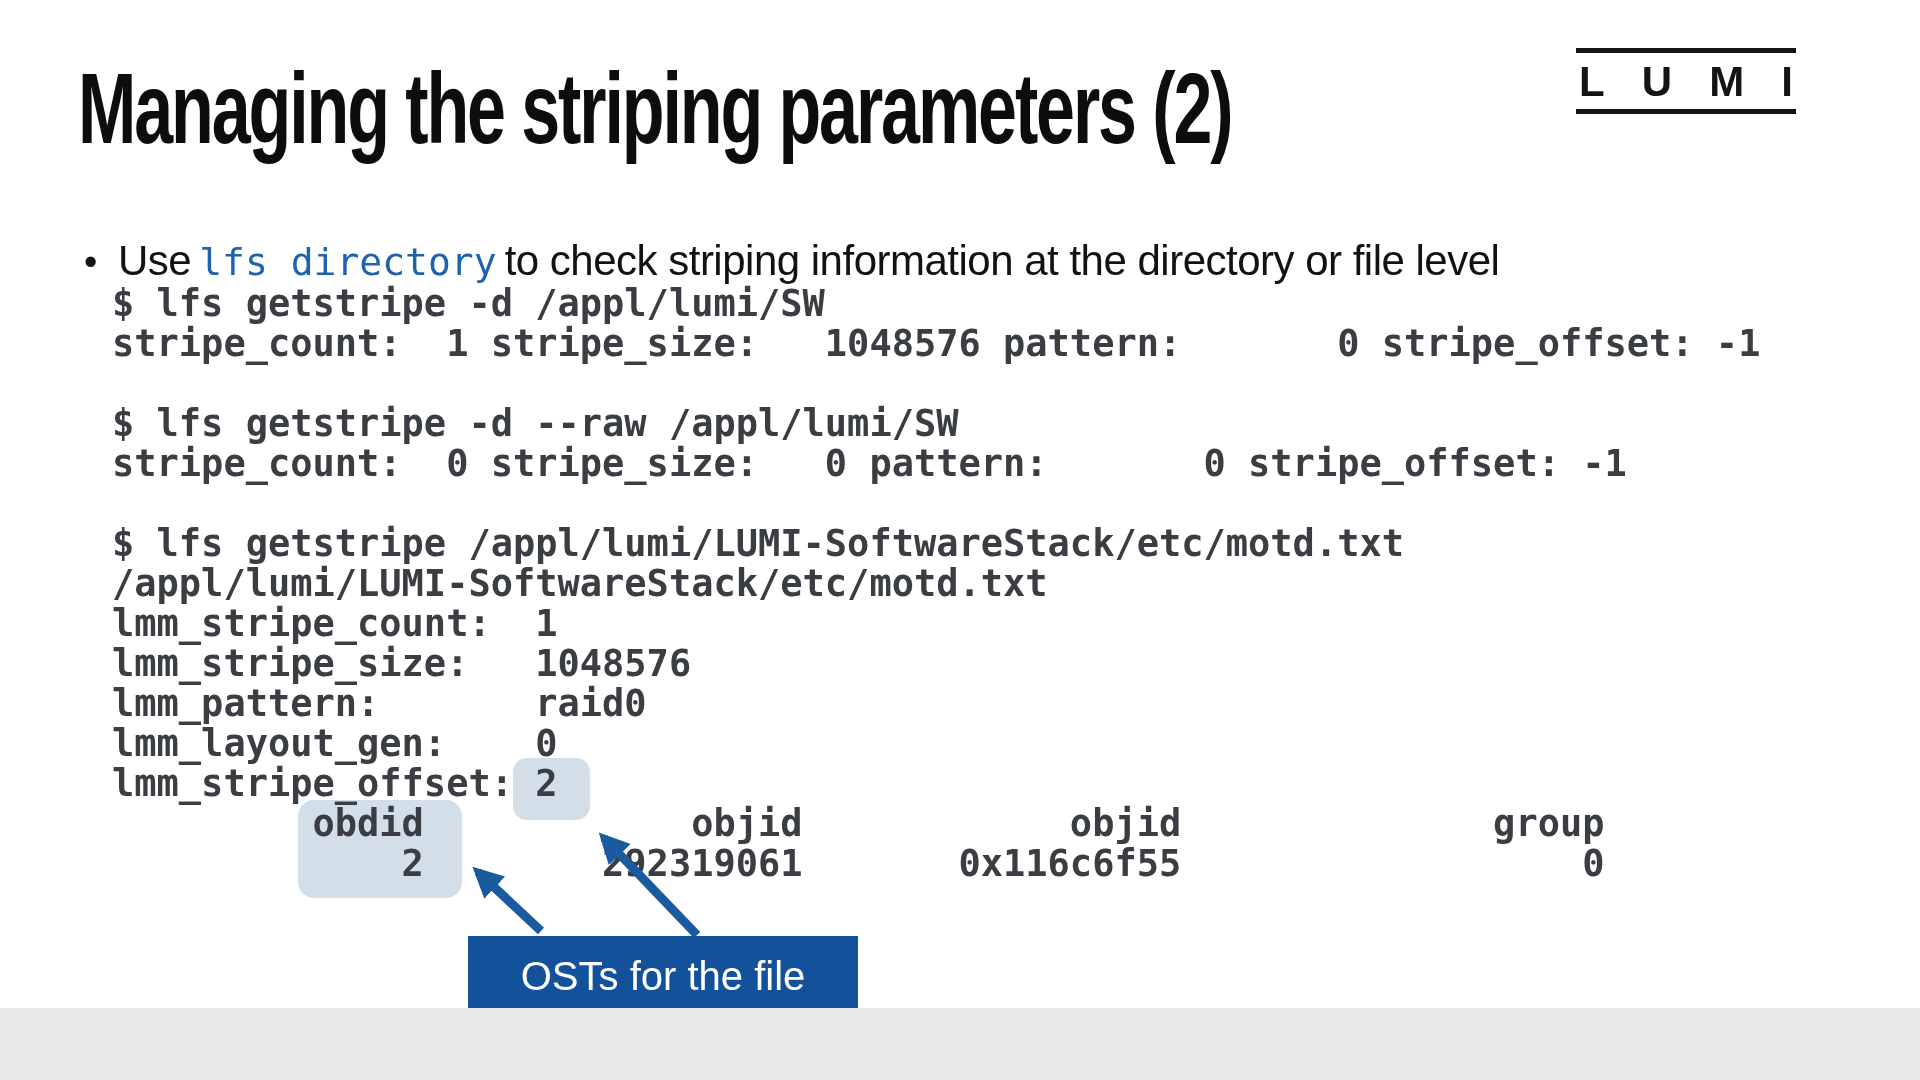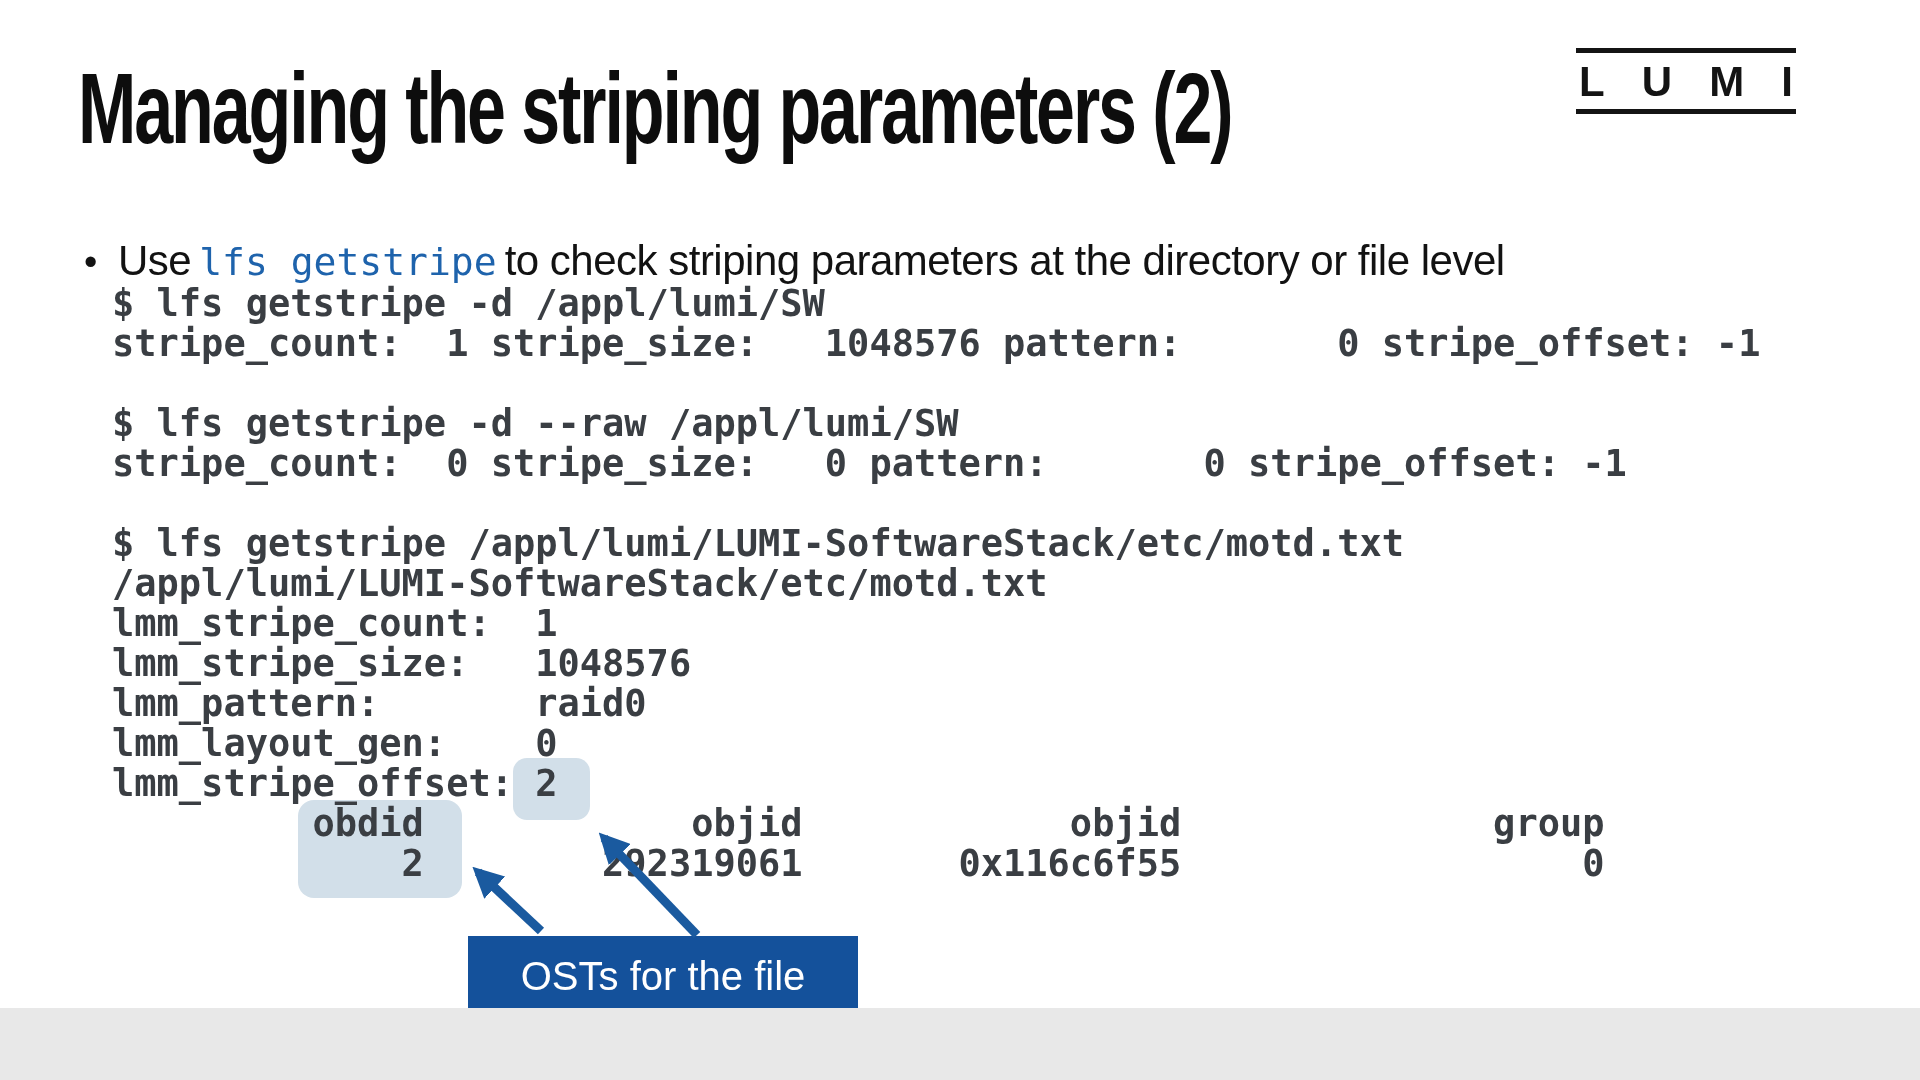--- a/index.html
+++ b/index.html
@@ -133,21 +133,21 @@
 
   <div class="title">Managing the striping parameters (2)</div>
 
   <div class="logo">
     <span>L</span>
     <span>U</span>
     <span>M</span>
     <span>I</span>
   </div>
 
-  <div class="bullet-line"><span class="marker">•</span><span>Use</span><span class="inline-code">lfs getstripe</span><span>to check striping parameters at the directory or file level</span></div>
+  <div class="bullet-line"><span class="marker">•</span><span>Use</span><span class="inline-code">lfs directory</span><span>to check striping information at the directory or file level</span></div>
 
   <div class="codewrap">
     <div class="hl hl-offset2"></div>
     <div class="hl hl-obdid"></div>
     <pre><code>$ lfs getstripe -d /appl/lumi/SW
 stripe_count:  1 stripe_size:   1048576 pattern:       0 stripe_offset: -1
 
 $ lfs getstripe -d --raw /appl/lumi/SW
 stripe_count:  0 stripe_size:   0 pattern:       0 stripe_offset: -1
 

